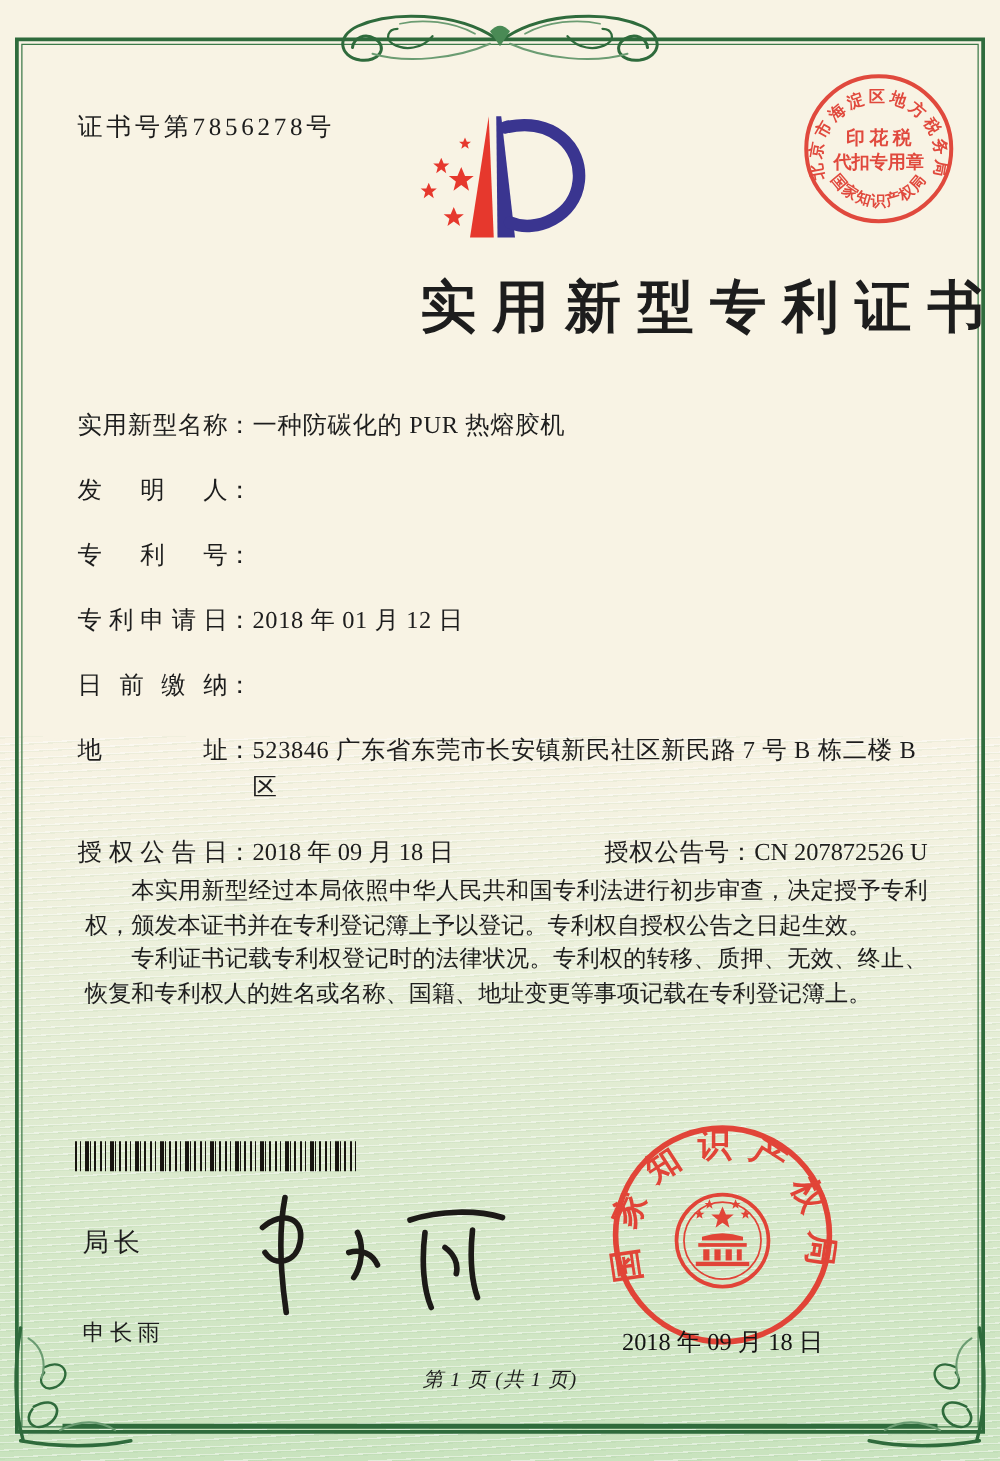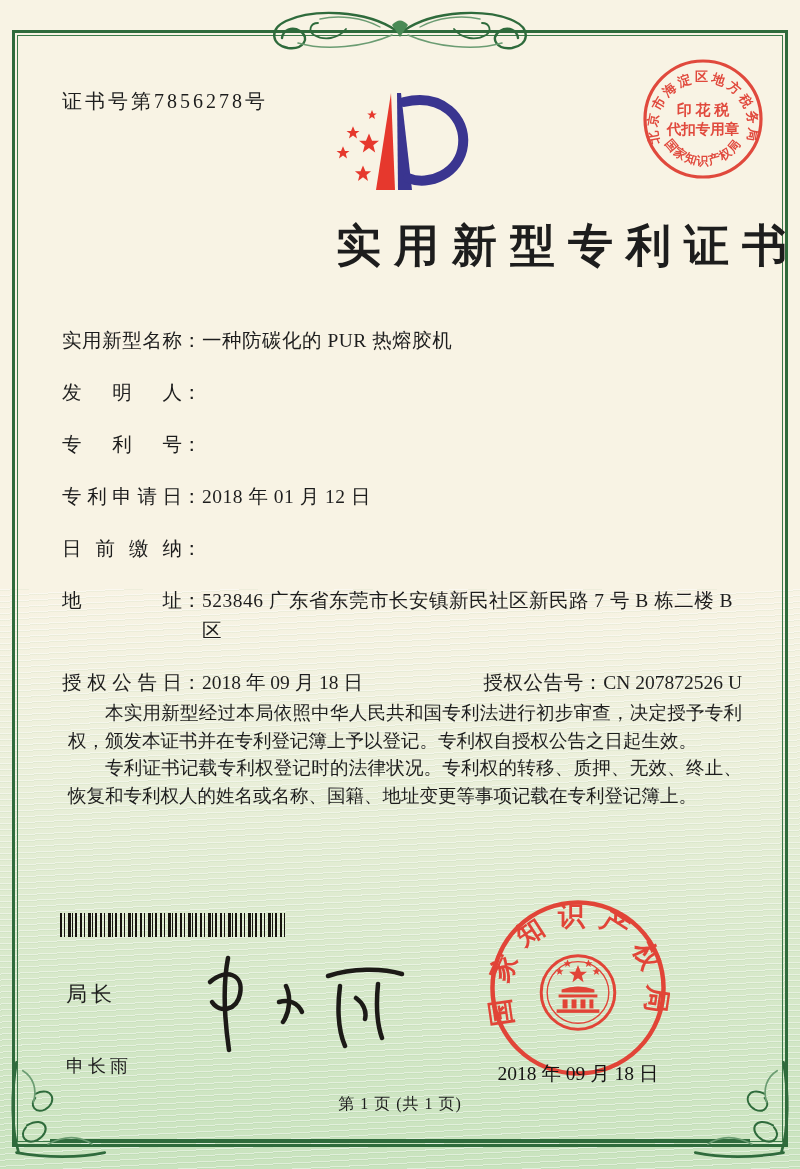--- a/index.html
+++ b/index.html
@@ -64,21 +64,21 @@
       #17140f 4px 5px, transparent 5px 8px,
       #17140f 8px 11px, transparent 11px 12px,
       #17140f 12px 13px, transparent 13px 15px,
       #17140f 15px 17px, transparent 17px 20px);
   }
   .director-title{left:66px;top:980px;font-size:21px;letter-spacing:4px;z-index:2;}
   .director-name{left:66px;top:1018px;font-size:18px;letter-spacing:4px;z-index:2;margin-top:36px;}
   .signature{left:190px;top:942px;width:235px;height:120px;z-index:2;}
   .seal{left:486px;top:896px;width:184px;height:184px;z-index:2;opacity:.95;}
   .seal-date{left:478px;top:1060px;width:200px;text-align:center;font-size:19.5px;z-index:3;color:#141414;}
-  .footer{left:0;right:0;top:1094px;text-align:center;font-size:16px;z-index:2;letter-spacing:1px;}
+  .footer{left:0;right:0;top:1094px;text-align:center;font-size:16px;z-index:2;letter-spacing:1px;font-style:italic;}
   .green-stroke{stroke:#2f6b3c;fill:none;stroke-linecap:round;}
 </style>
 </head>
 <body>
 
 <div class="abs waves"></div>
 
 <div class="abs frame">
   <div class="frame-inner"></div>
 </div>

